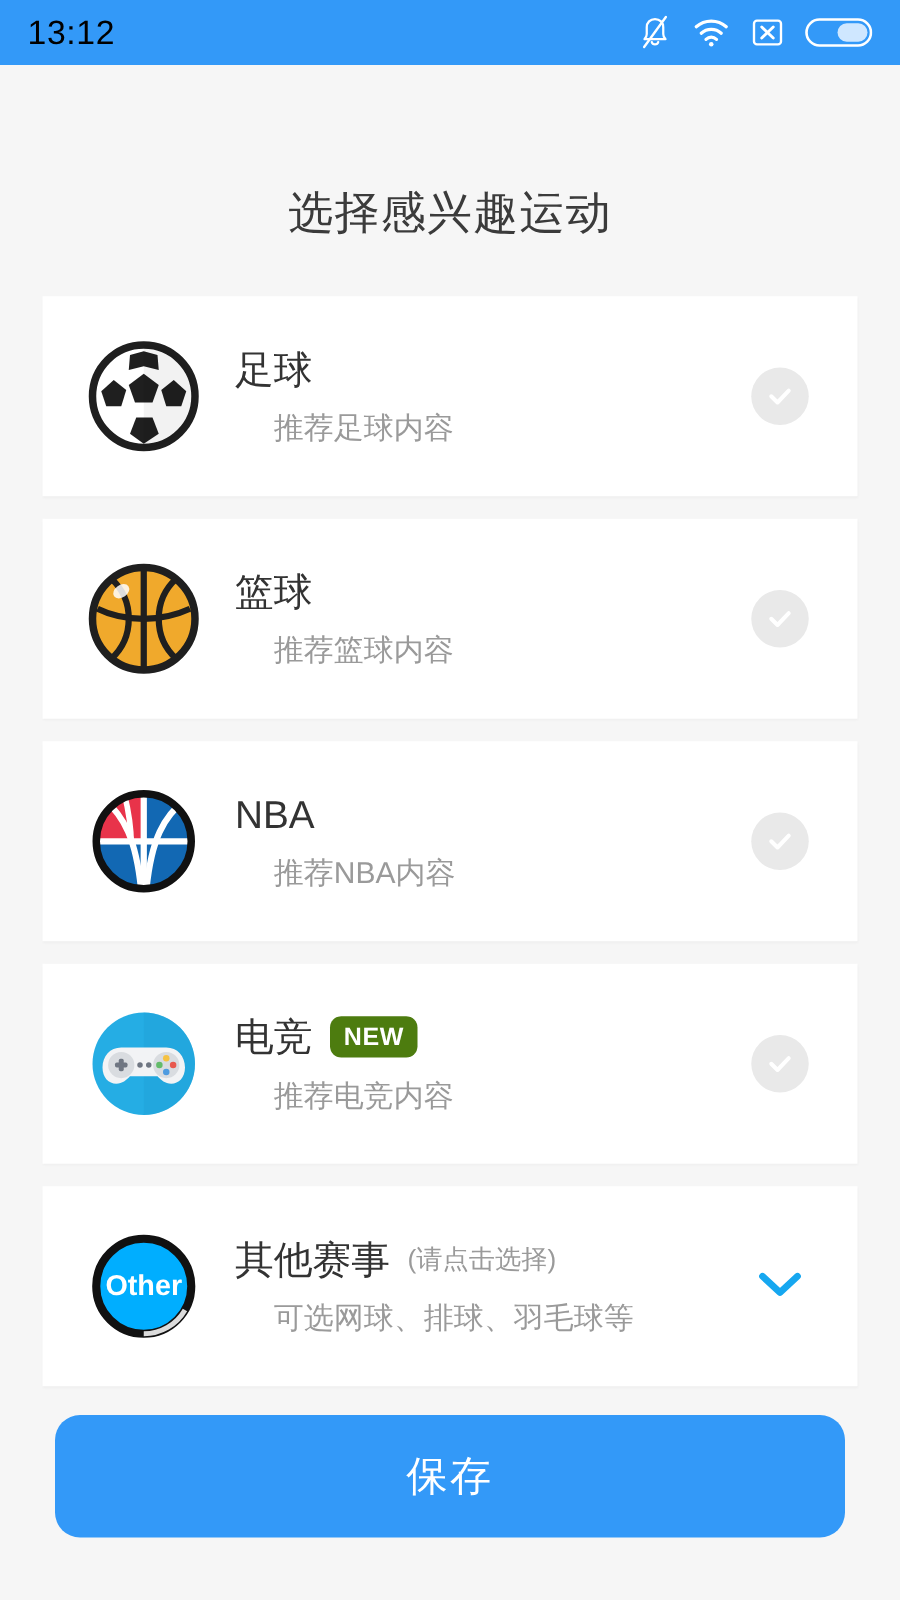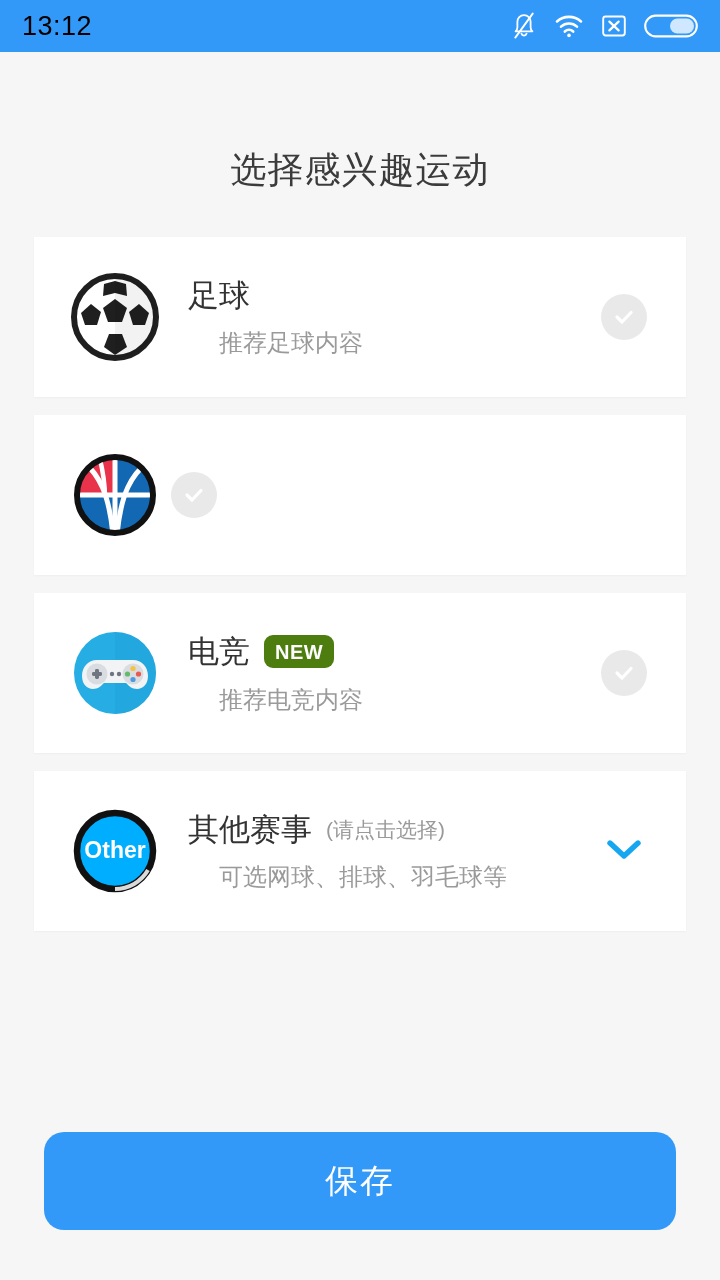--- a/index.html
+++ b/index.html
@@ -209,20 +209,45 @@
       </div>
       <div class="card-action">
         <span class="check-circle">
           <svg width="26" height="26" viewBox="0 0 26 26">
             <polyline points="6,13 11,18 20,8.5" fill="none" stroke="#ffffff" stroke-width="3.2" stroke-linecap="round" stroke-linejoin="round"></polyline>
           </svg>
         </span>
       </div>
     </div>
 
+    <div class="card">
+      <div class="card-icon">
+        <svg width="92" height="92" viewBox="0 0 92 92">
+          <circle cx="46" cy="46" r="41" fill="#f0a92c" stroke="#1f1f1f" stroke-width="6"></circle>
+          <path d="M46 5v82" fill="none" stroke="#1f1f1f" stroke-width="5"></path>
+          <path d="M9 38c12 6 24 8 37 8s24-2 37-8" fill="none" stroke="#1f1f1f" stroke-width="5"></path>
+          <path d="M20 14c10 9 14 20 14 32s-4 23-14 32" fill="none" stroke="#1f1f1f" stroke-width="5"></path>
+          <path d="M72 14c-10 9-14 20-14 32s4 23 14 32" fill="none" stroke="#1f1f1f" stroke-width="5"></path>
+          <ellipse cx="28" cy="24" rx="7" ry="5" fill="#ffffff" opacity=".85" transform="rotate(-35 28 24)"></ellipse>
+        </svg>
+      </div>
+      <div class="card-text">
+        <div class="card-title-row">
+          <span class="card-title">篮球</span>
+        </div>
+        <span class="card-sub">推荐篮球内容</span>
+      </div>
+      <div class="card-action">
+        <span class="check-circle">
+          <svg width="26" height="26" viewBox="0 0 26 26">
+            <polyline points="6,13 11,18 20,8.5" fill="none" stroke="#ffffff" stroke-width="3.2" stroke-linecap="round" stroke-linejoin="round"></polyline>
+          </svg>
+        </span>
+      </div>
+    </div>
 
     <div class="card">
       <div class="card-icon">
         <svg width="92" height="92" viewBox="0 0 92 92">
           <defs>
             <clipPath id="nbaclip">
                 <circle cx="46" cy="46" r="38"></circle>
               </clipPath>
           </defs>
           <circle cx="46" cy="46" r="38" fill="#1268b3"></circle>
@@ -230,20 +255,26 @@
             <path d="M46 46 L4 46 L4 4 L46 4 Z" fill="#e8334a"></path>
             <path d="M46 8 L46 84" stroke="#ffffff" stroke-width="5" fill="none"></path>
             <path d="M8 46 L84 46" stroke="#ffffff" stroke-width="5" fill="none"></path>
             <path d="M14 12 C30 26 40 44 44 86" stroke="#ffffff" stroke-width="5" fill="none"></path>
             <path d="M80 12 C62 26 52 44 48 86" stroke="#ffffff" stroke-width="5" fill="none"></path>
             <path d="M30 6 C34 22 36 34 36 48" stroke="#ffffff" stroke-width="4.5" fill="none"></path>
           </g>
           <circle cx="46" cy="46" r="38" fill="none" stroke="#111111" stroke-width="6"></circle>
         </svg>
       </div>
+      <div class="card-text">
+        <div class="card-title-row">
+          <span class="card-title">NBA</span>
+        </div>
+        <span class="card-sub">推荐NBA内容</span>
+      </div>
       <div class="card-action">
         <span class="check-circle">
           <svg width="26" height="26" viewBox="0 0 26 26">
             <polyline points="6,13 11,18 20,8.5" fill="none" stroke="#ffffff" stroke-width="3.2" stroke-linecap="round" stroke-linejoin="round"></polyline>
           </svg>
         </span>
       </div>
     </div>
 
     <div class="card">

